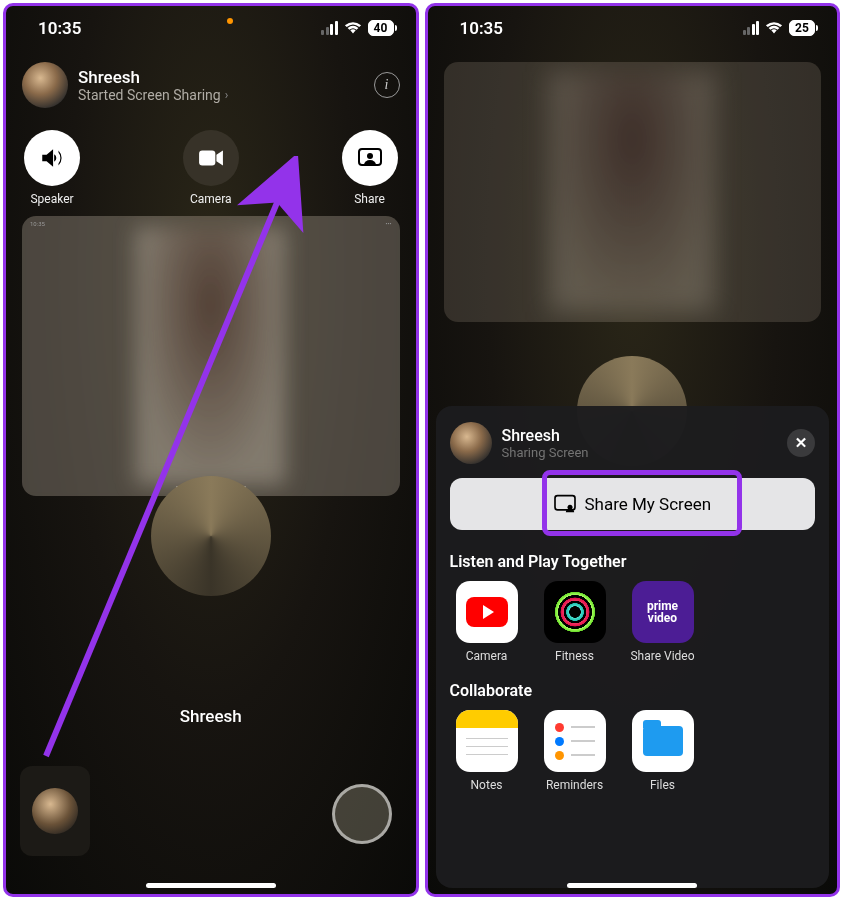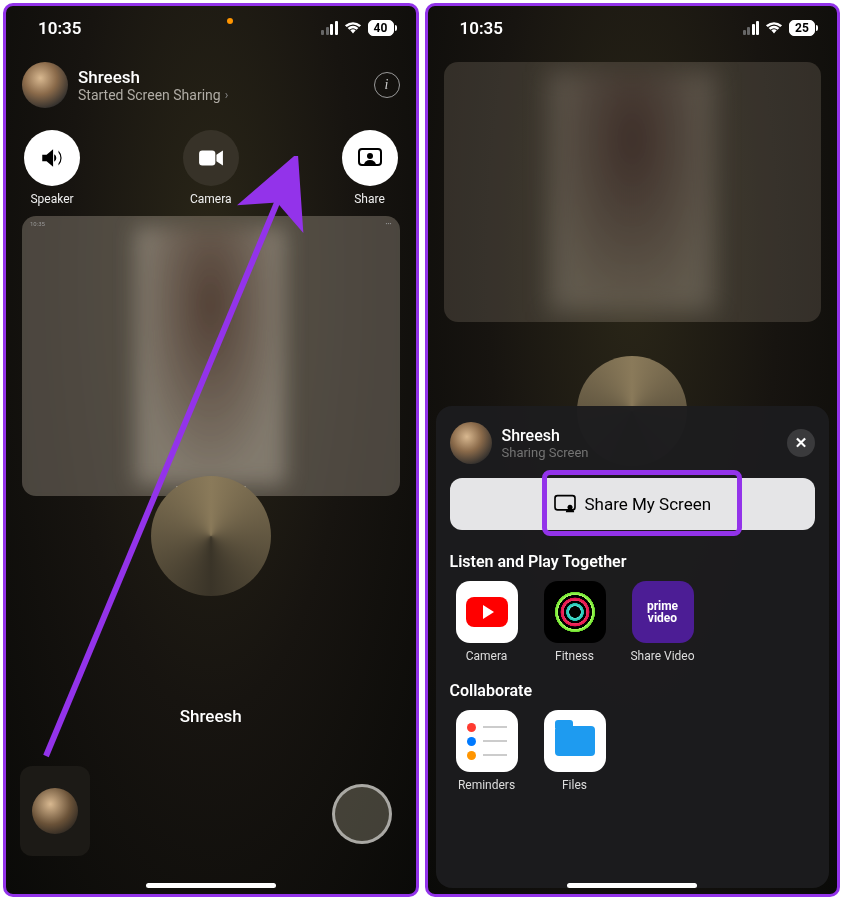--- a/index.html
+++ b/index.html
@@ -423,20 +423,24 @@
         <div class="app-icon ic-prime">
           <div class="ic-prime-text"><span>prime</span><br><span>video</span></div>
         </div>
         <span class="app-label">Share Video</span>
       </div>
     </div>
 
     <div class="section-title">Collaborate</div>
     <div class="app-row">
       <div class="app">
+        <div class="app-icon ic-notes"></div>
+        <span class="app-label">Notes</span>
+      </div>
+      <div class="app">
         <div class="app-icon ic-reminders">
           <div class="rem-dots">
             <span class="d" style="background:#ff3b30;"></span>
               <span class="l"></span>
             <span class="d" style="background:#007aff;"></span>
               <span class="l"></span>
             <span class="d" style="background:#ff9500;"></span>
               <span class="l"></span>
           </div>
         </div>

